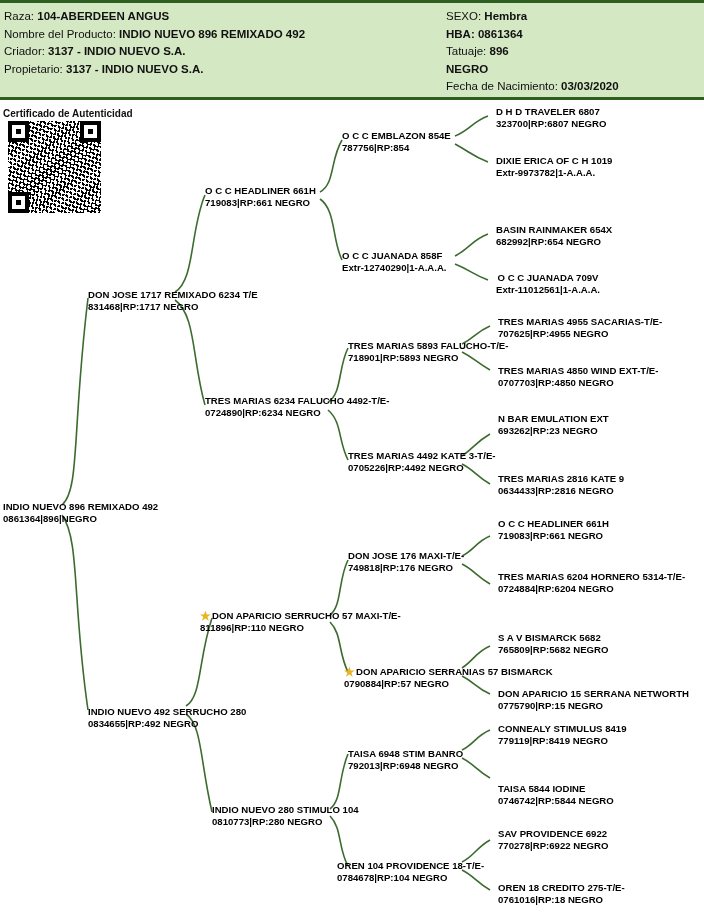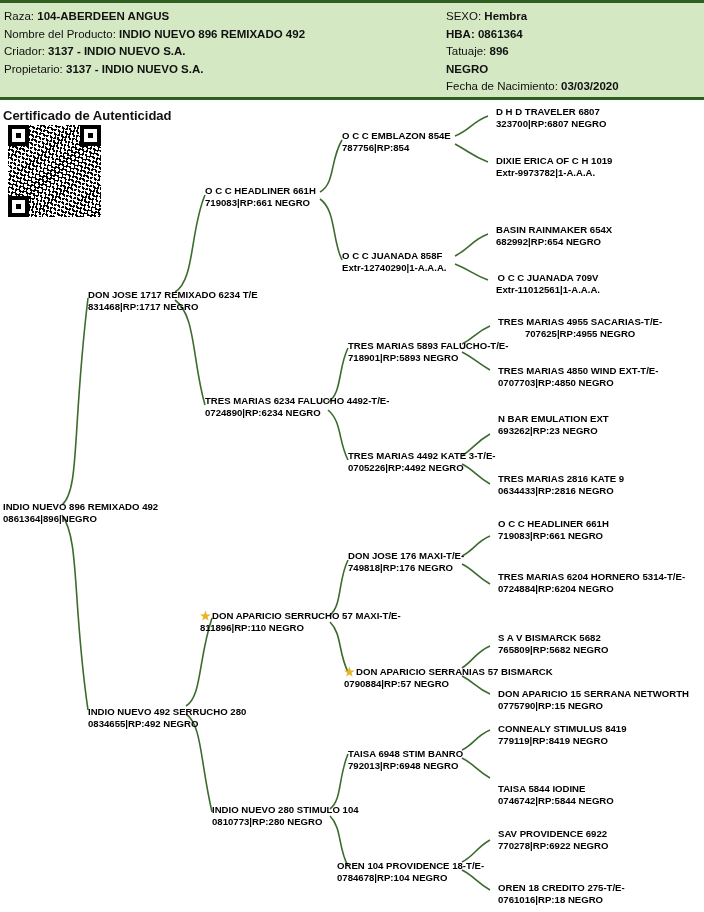--- a/index.html
+++ b/index.html
@@ -33,21 +33,21 @@
     line-height: 17.5px;
     color: #111;
     white-space: nowrap;
   }
   .hdr-label { font-weight: normal; }
   .hdr-value { font-weight: bold; }
 
   
   #cert-block { position: absolute; left: 3px; top: 108px; }
   #cert-title {
-    font-size: 13px;
+    font-size: 10px;
     font-weight: bold;
     color: #111;
     white-space: nowrap;
     margin-bottom: 2px;
   }
   #qr-code {
     width: 93px; height: 92px;
     margin-left: 5px;
     background-color: #ffffff;
     background-image:
@@ -283,21 +283,21 @@
     <span class="id">Extr-9973782|1-A.A.A.</span>
   </div>
   <div class="node" style="left:496px; top:224px;">
     <span class="nm">BASIN RAINMAKER 654X</span>
     <span class="id">682992|RP:654 NEGRO</span>
   </div>
   <div class="node" style="left:496px; top:272px;text-align:center;">
     <span class="nm">O C C JUANADA 709V</span>
     <span class="id">Extr-11012561|1-A.A.A.</span>
   </div>
-  <div class="node" style="left:498px; top:316px;text-align:center;">
+  <div class="node" style="left:498px; top:316px;">
     <span class="nm">TRES MARIAS 4955 SACARIAS-T/E-</span>
     <span class="id">707625|RP:4955 NEGRO</span>
   </div>
   <div class="node" style="left:498px; top:365px;">
     <span class="nm">TRES MARIAS 4850 WIND EXT-T/E-</span>
     <span class="id">0707703|RP:4850 NEGRO</span>
   </div>
   <div class="node" style="left:498px; top:413px;">
     <span class="nm">N BAR EMULATION EXT</span>
     <span class="id">693262|RP:23 NEGRO</span>

